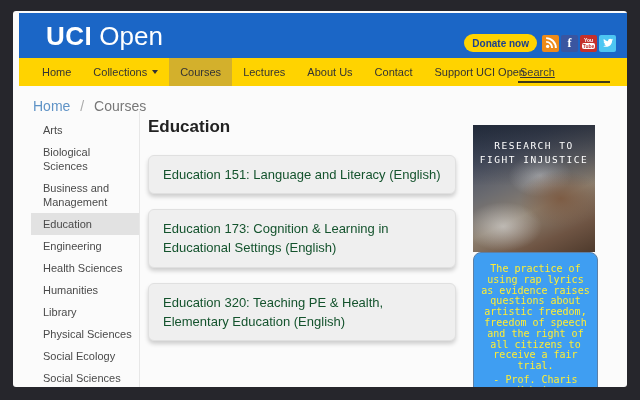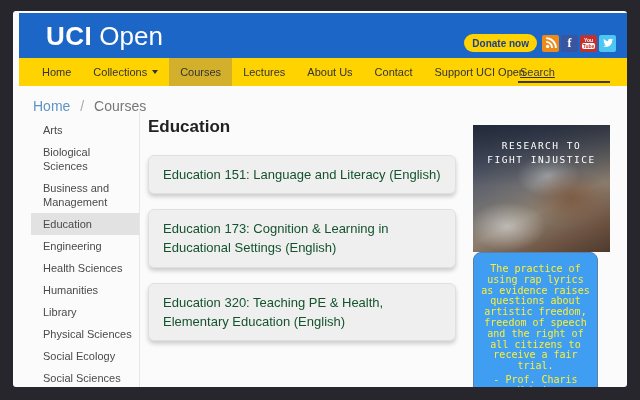--- a/index.html
+++ b/index.html
@@ -66,21 +66,21 @@
   .main h1{margin:0 0 18px 0;font-size:17px;font-weight:bold;color:#222;}
   .card{
     background:#efefef;border:1px solid #e0e0e0;border-radius:6px;
     box-shadow:0 3px 4px rgba(0,0,0,.18);
     padding:9px 14px;margin-bottom:15px;cursor:pointer;
   }
   .card a{color:#14532d;font-size:13px;line-height:1.4;text-decoration:none;}
   
   .promo{position:absolute;left:460px;top:114px;width:125px;}
   .photo{
-    width:137px;height:127px;position:relative;overflow:hidden;
+    width:122px;height:127px;position:relative;overflow:hidden;
     background-color:#56504e;
     background-image:
       linear-gradient(rgba(18,24,36,.6), rgba(18,24,36,0) 48%),
       radial-gradient(ellipse 60px 40px at 72% 58%, rgba(124,90,66,.95), rgba(124,90,66,0) 70%),
       radial-gradient(ellipse 55px 35px at 25% 80%, rgba(230,233,236,.55), rgba(230,233,236,0) 70%),
       radial-gradient(ellipse 45px 30px at 55% 40%, rgba(225,228,232,.5), rgba(225,228,232,0) 70%),
       linear-gradient(155deg,#39455a 0%,#4d5466 22%,#6c6c70 42%,#8d8070 62%,#6e5443 82%,#4e3a2c 100%);
   }
   .photo-txt{
     position:absolute;top:14px;left:0;right:0;text-align:center;color:#fff;

